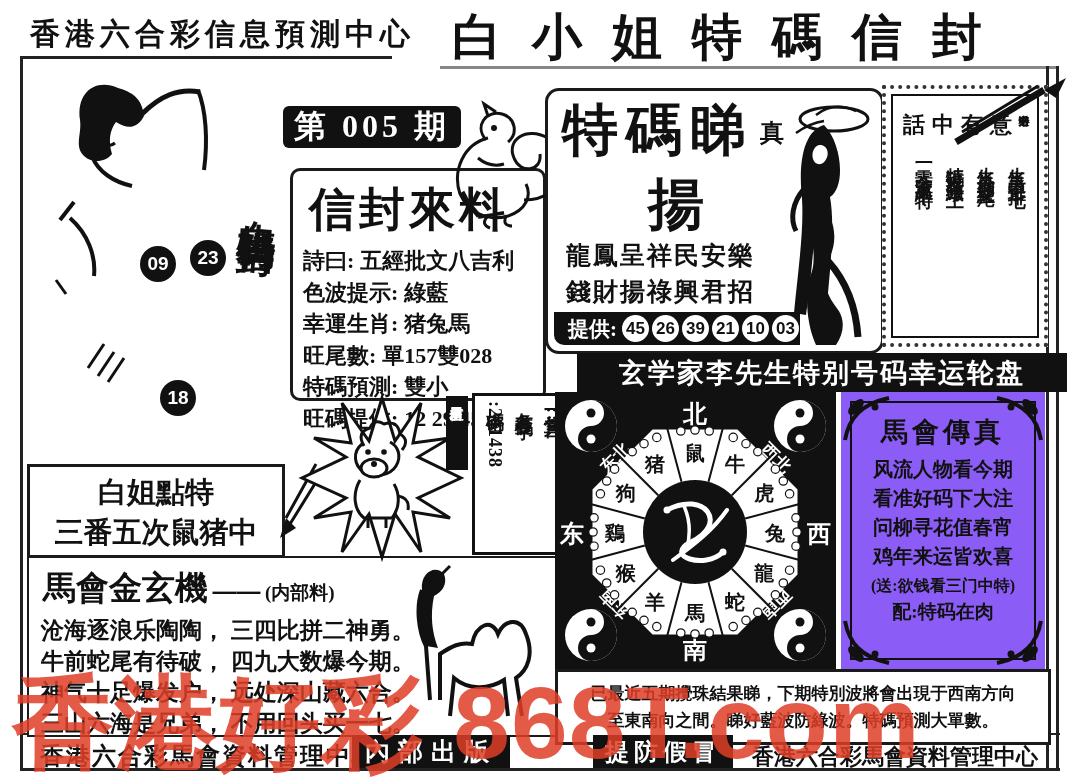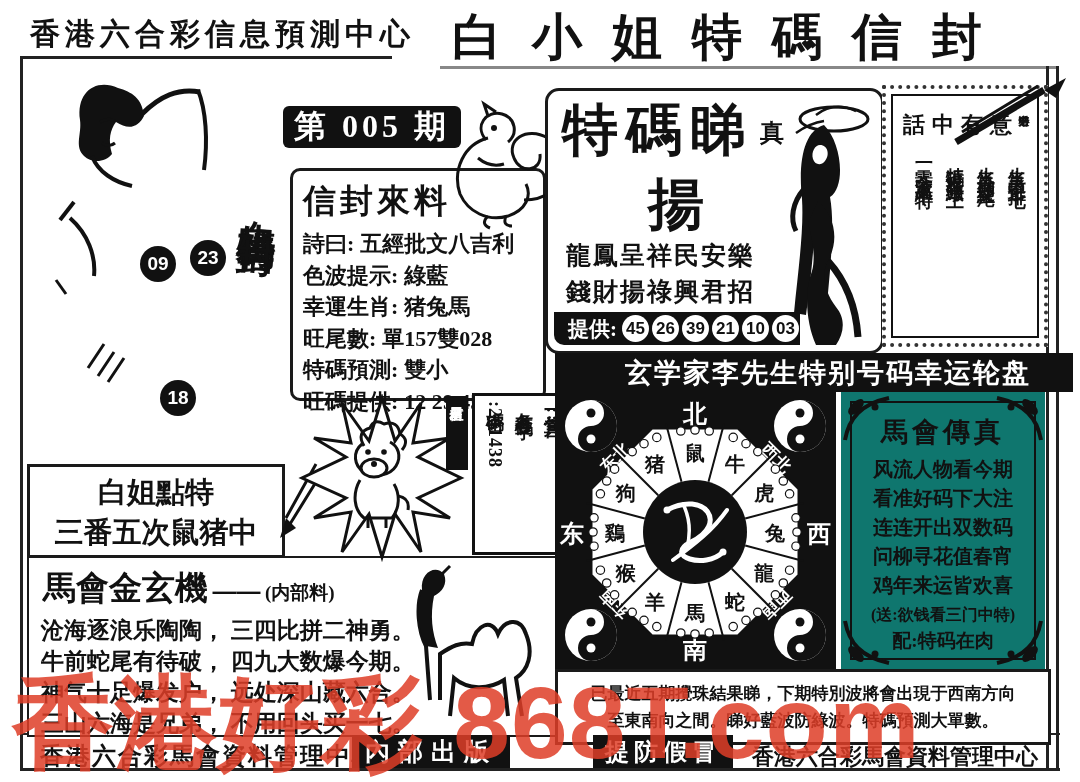--- a/index.html
+++ b/index.html
@@ -90,21 +90,21 @@
   <svg class="abs" style="left:392px;top:548px;" width="166" height="184" viewBox="0 0 166 184">
     <path d="M30,42 C24,58 26,82 34,98 L38,152 M48,152 L48,106 C60,98 68,94 80,96 C84,76 100,70 106,86 C112,72 128,68 134,86 C142,106 136,122 124,130 L130,168 M116,168 L112,132 C96,142 76,142 62,130 L58,168" stroke="#111" stroke-width="4" fill="none"></path>
     <path d="M30,42 C28,24 44,16 52,26 C56,36 50,44 42,48 C38,68 40,84 46,100 L34,98 C26,82 24,58 30,42Z" fill="#111"></path>
     <path d="M50,26 l8,-8" stroke="#111" stroke-width="3"></path>
   </svg>
 
   <div class="abs blackbar b serif" style="left:283px;top:106px;width:178px;height:42px;border-radius:6px;
        display:flex;align-items:center;justify-content:center;font-size:32px;letter-spacing:4px;">第 005 期</div>
 
   <div class="abs box" style="left:290px;top:168px;width:250px;height:227px;border-radius:10px;">
-    <div class="serif b" style="font-size:33px;letter-spacing:4px;margin:8px 0 4px 10px;">信封來料</div>
+    <div class="serif b" style="font-size:46px;letter-spacing:4px;margin:8px 0 4px 16px;">信封來料</div>
     <div style="margin-left:10px;" class="serif b">
       <div class="erow">
         <span class="lab">詩曰:</span><span>五經批文八吉利</span></div>
       <div class="erow">
         <span class="lab">色波提示:</span><span>綠藍</span></div>
       <div class="erow">
         <span class="lab">幸運生肖:</span><span>猪兔馬</span></div>
       <div class="erow">
         <span class="lab">旺尾數:</span><span>單157雙028</span></div>
       <div class="erow">
@@ -191,21 +191,21 @@
 
   <div class="abs blackbar vtext b" style="left:446px;top:396px;width:22px;height:74px;font-size:14px;display:flex;align-items:center;">值日星君</div>
   <div class="abs" style="left:472px;top:393px;width:90px;height:162px;border:3px solid #111;box-sizing:border-box;background:#fff;">
     <div class="abs vtext" style="left:3px;top:3px;height:150px;">
       <div class="serif b ink" style="font-size:18px;letter-spacing:2px;margin-left:5px;">一句真言::</div>
       <div class="serif b ink" style="font-size:18px;letter-spacing:2px;margin-left:5px;">各有各碼字</div>
       <div class="serif b ink" style="font-size:18px;letter-spacing:1px;margin-left:5px;">密碼:201438</div>
     </div>
   </div>
 
-  <div class="abs blackbar serif b" style="left:555px;top:353px;width:490px;height:39px;display:flex;align-items:center;justify-content:center;font-size:27px;letter-spacing:2px;padding-left:28px;">玄学家李先生特别号码幸运轮盘</div>
+  <div class="abs blackbar serif b" style="left:577px;top:353px;width:490px;height:39px;display:flex;align-items:center;justify-content:center;font-size:27px;letter-spacing:2px;">玄学家李先生特别号码幸运轮盘</div>
 
   <div class="abs" style="left:555px;top:392px;width:281px;height:277px;background:#111;">
     <svg id="wheel-svg" width="281" height="277" viewBox="0 0 281 277">
       <polygon points="243.5,182.9 182.9,243.5 97.1,243.5 36.5,182.9 36.5,97.1 97.1,36.5 182.9,36.5 243.5,97.1" fill="#fff" stroke="#111" stroke-width="2"></polygon>
       <circle cx="140" cy="140" r="52" fill="#111"></circle>
       <g stroke="#fff" fill="none" stroke-linecap="round">
         <path d="M112,118 C150,98 174,132 136,150 C108,164 150,178 168,160" stroke-width="5"></path>
         <path d="M118,168 C140,152 158,138 172,118" stroke-width="4"></path>
         <path d="M128,112 q10,20 4,44" stroke-width="3.5"></path>
         <circle cx="112" cy="118" r="3.5" fill="#fff" stroke="none"></circle>
@@ -301,21 +301,21 @@
         <circle cx="51.7" cy="89.0" r="4.2" class="numdot"></circle>
         <circle cx="59.6" cy="77.2" r="4.2" class="numdot"></circle>
         <line x1="126.5" y1="89.8" x2="111.0" y2="31.8" stroke="#111" stroke-width="2"></line>
         <text x="100.0" y="78.7" class="zchar">猪</text>
         <circle cx="77.2" cy="59.6" r="4.2" class="numdot"></circle>
         <circle cx="89.0" cy="51.7" r="4.2" class="numdot"></circle>
         <circle cx="101.8" cy="45.4" r="4.2" class="numdot"></circle>
       </svg>
   </div>
 
-  <div class="abs" style="left:841px;top:392px;width:204px;height:277px;background:#0f766e;">
+  <div class="abs" style="left:841px;top:392px;width:204px;height:277px;background:#8b5cf6;">
     <div class="abs" style="left:9px;top:9px;right:9px;bottom:9px;border:2px solid #111;"></div>
     <svg class="abs" style="left:2px;top:2px;" width="48" height="48" viewBox="0 0 48 48">
       <path d="M2,46 C6,24 18,10 46,4" stroke="#111" stroke-width="4" fill="none"></path>
       <ellipse cx="13" cy="13" rx="10" ry="5" transform="rotate(-45 13 13)" fill="#111"></ellipse>
       <circle cx="32" cy="13" r="3.5" fill="#111"></circle>
       </svg>
     <svg class="abs" style="right:2px;top:2px;transform:scaleX(-1);" width="48" height="48" viewBox="0 0 48 48">
       <path d="M2,46 C6,24 18,10 46,4" stroke="#111" stroke-width="4" fill="none"></path>
       <ellipse cx="13" cy="13" rx="10" ry="5" transform="rotate(-45 13 13)" fill="#111"></ellipse>
       <circle cx="32" cy="13" r="3.5" fill="#111"></circle>
@@ -328,21 +328,20 @@
     <svg class="abs" style="right:2px;bottom:2px;transform:rotate(180deg);" width="48" height="48" viewBox="0 0 48 48">
       <path d="M2,46 C6,24 18,10 46,4" stroke="#111" stroke-width="4" fill="none"></path>
       <ellipse cx="13" cy="13" rx="10" ry="5" transform="rotate(-45 13 13)" fill="#111"></ellipse>
       <circle cx="32" cy="13" r="3.5" fill="#111"></circle>
       </svg>
 
     <div class="serif b" style="text-align:center;font-size:27px;letter-spacing:4px;margin-top:22px;">馬會傳真</div>
     <div class="serif" style="margin-top:6px;">
       <div class="faxline serif">风流人物看今期</div>
       <div class="faxline serif">看准好码下大注</div>
-      <div class="faxline serif">连连开出双数码</div>
       <div class="faxline serif">问柳寻花值春宵</div>
       <div class="faxline serif">鸡年来运皆欢喜</div>
     </div>
     <div class="serif b" style="text-align:center;font-size:16px;margin-top:4px;">(送:欲钱看三门中特)</div>
     <div class="serif b" style="text-align:center;font-size:19px;margin-top:2px;">配:特码在肉</div>
   </div>
 
   <div class="abs box" style="left:555px;top:669px;width:490px;height:70px;border-width:3px;text-align:center;">
     <div class="serif b" style="font-size:17px;margin-top:10px;">已最近五期攪珠結果睇，下期特別波將會出現于西南方向</div>
     <div class="serif b" style="font-size:17px;margin-top:4px;">至東南向之間。睇好藍波防綠波。特碼預測大單數。</div>

